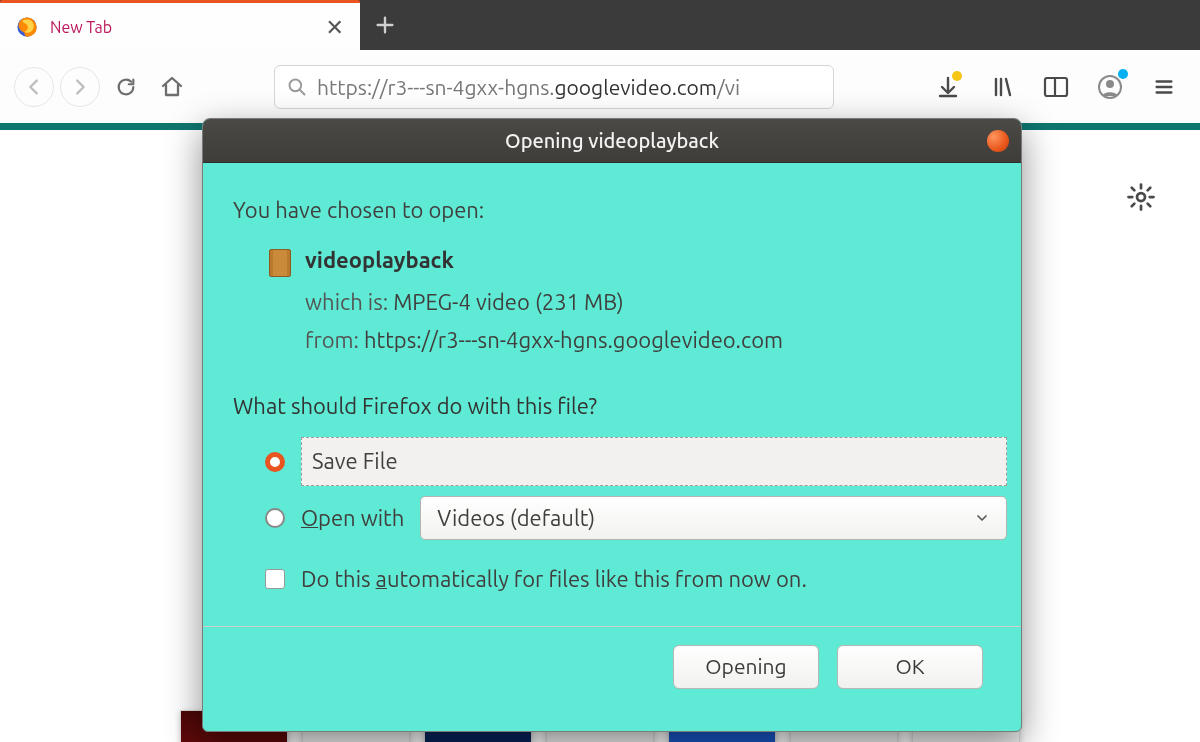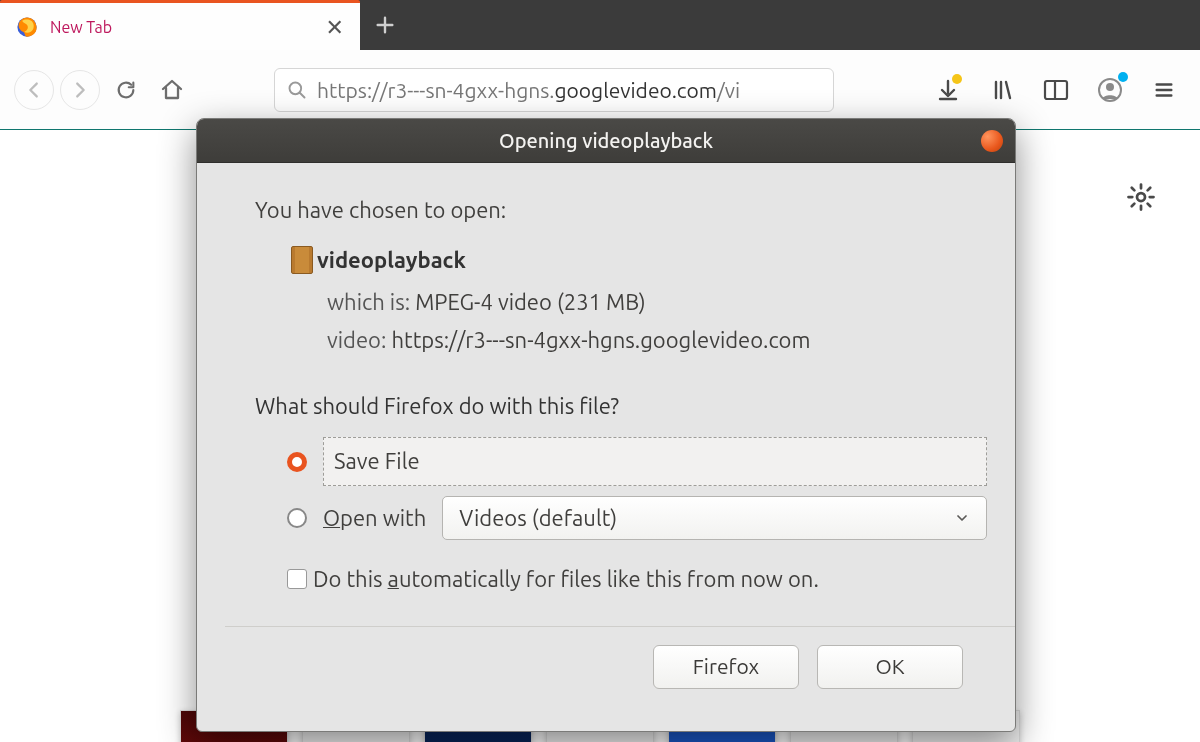--- a/index.html
+++ b/index.html
@@ -46,21 +46,21 @@
   }
   .tab-add {
     width: 50px; height: 50px;
     display: flex; align-items: center; justify-content: center;
     color: #ccc; font-size: 28px; cursor: pointer;
   }
 
   .toolbar {
     height: 80px;
     background: #fdfdfd;
-    border-bottom: 1px solid #0f766e;
+    border-bottom: 7px solid #0f766e;
     display: flex;
     align-items: center;
     padding: 0 14px;
     gap: 6px;
   }
   .navbtn {
     width: 40px; height: 40px;
     border-radius: 50%;
     display: flex; align-items: center; justify-content: center;
     color: #6d6d6d;
@@ -133,23 +133,23 @@
     box-shadow: 0 2px 6px rgba(0,0,0,0.2);
   }
   .thumb.red { background:linear-gradient(#4d0707, #6a0a0a); }
   .thumb.blue { background:linear-gradient(#0a2a66, #062050); }
   .thumb.bluesolid { background:#1a57c7; }
 
   
   .dialog {
     position: absolute;
     top: 118px;
-    left: 196px;
+    left: 202px;
     width: 820px;
-    background: #e5e5e5;
+    background: #5eead4;
     border: 1px solid #7a7a78;
     box-shadow: 0 12px 36px rgba(0,0,0,0.45);
     border-radius: 8px 8px 6px 6px;
     overflow: hidden;
   }
   .dlg-titlebar {
     height: 44px;
     background: linear-gradient(#4a4946, #3e3d3a);
     display:flex;
     align-items:center;
@@ -162,31 +162,30 @@
   }
   .dlg-close {
     position:absolute;
     right:12px; top:11px;
     width:22px; height:22px;
     border-radius:50%;
     background: radial-gradient(circle at 30% 30%, #ff955e, #e9571c 60%, #b8410f);
     cursor:pointer;
   }
   .dlg-body {
-    padding: 30px 28px 20px 30px;
+    padding: 30px 14px 20px 30px;
     color:#403f3d;
     font-size:22px;
     line-height:1.55;
-    margin-left:28px;
   }
   .intro { margin-bottom: 16px; }
   .file-row {
     display:flex;
-    align-items:center;
-    gap:4px;
+    align-items:flex-end;
+    gap:14px;
     padding-left:36px;
     margin-bottom:8px;
   }
   .film-icon {
     width:22px; height:28px;
     background: linear-gradient(90deg, #b97a2f 0 15%, #c98b3a 15% 85%, #b97a2f 85%);
     border:1px solid #8a5a20;
     border-radius:2px;
   }
   .filename { font-weight:600; color:#333; }
@@ -225,21 +224,21 @@
     cursor:pointer;
   }
   .savefile-box {
     flex:1;
     border:1px dashed #9e9d99;
     padding: 6px 10px;
     background:#f2f1f0;
   }
   .chev { color:#5b5a58; font-size:18px; }
   .checkbox-row {
-    display:flex; align-items:center; gap:6px;
+    display:flex; align-items:center; gap:16px;
     padding-left:32px; margin-top:22px;
   }
   .checkbox {
     width:20px; height:20px;
     border:1px solid #999; border-radius:3px;
     background:#fff;
     flex-shrink:0;
     cursor:pointer;
   }
   .dlg-separator {
@@ -386,21 +385,21 @@
 
     <div class="file-row">
       <span class="film-icon"></span>
       <span class="filename">videoplayback</span>
     </div>
     <div class="meta">
       <span class="label">which is:</span>
       <span>MPEG-4 video (231 MB)</span>
     </div>
     <div class="meta">
-      <span class="label">video:</span>
+      <span class="label">from:</span>
       <span>https://r3---sn-4gxx-hgns.googlevideo.com</span>
     </div>
 
     <div class="question">What should Firefox do with this file?</div>
 
     <div class="opt-row">
       <span class="radio selected"></span>
       <div class="savefile-box">
         <span class="opt-text">Save File</span>
       </div>
@@ -422,17 +421,17 @@
     <div class="checkbox-row">
       <span class="checkbox"></span>
       <span class="opt-text">
         <span>Do this </span><span class="underline">a</span><span>utomatically for files like this from now on.</span>
       </span>
     </div>
 
     <div class="dlg-separator"></div>
 
     <div class="dlg-buttons">
-      <div class="btn">Firefox</div>
+      <div class="btn">Opening</div>
       <div class="btn">OK</div>
     </div>
   </div>
 </div>
 
 </body></html>

